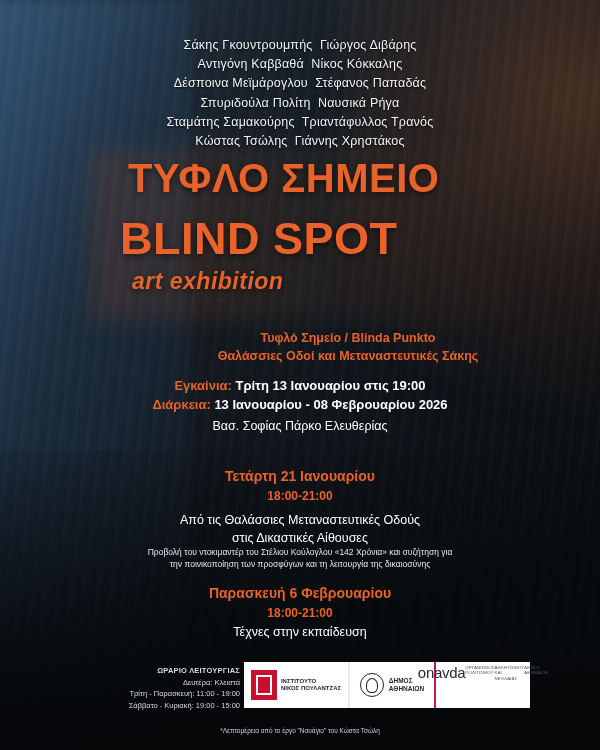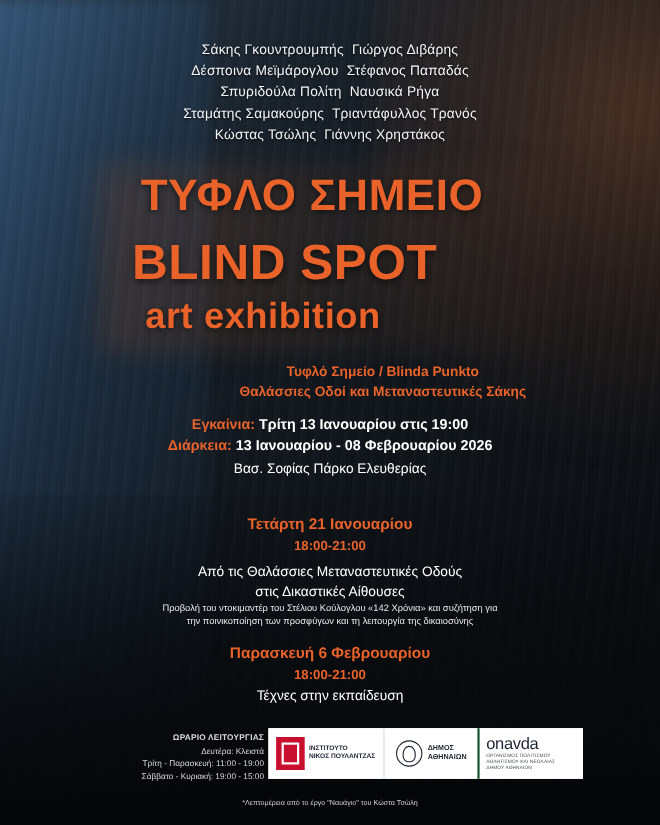--- a/index.html
+++ b/index.html
@@ -137,21 +137,22 @@
     top: 58px;
     left: 120px;
     font-size: 45px;
     color: #e8622a;
     text-shadow: 0 2px 6px rgba(0,0,0,0.55);
   }
   .title-sub {
     position: absolute;
     top: 112px;
     left: 132px;
-    font-size: 33px;
+    font-size: 23px;
+    font-style: italic;
     color: #e8622a;
     text-shadow: 0 2px 6px rgba(0,0,0,0.55);
   }
 
   .block {
     position: absolute;
     left: 0;
     width: 600px;
     text-align: center;
   }
@@ -304,24 +305,23 @@
   }
   .dimos-text {
     font-size: 6.5px;
     font-weight: bold;
     color: #1d2430;
     line-height: 8px;
     text-align: left;
   }
   .logo-onassis {
     width: 96px;
-    flex-direction: column;
     align-items: flex-start;
     justify-content: center;
-    border-left: 2px solid #14532d;
+    border-left: 2px solid #be185d;
   }
   .onassis-word {
     font-size: 15px;
     color: #1d2430;
     letter-spacing: -0.3px;
     line-height: 15px;
   }
   .onassis-sub {
     font-size: 4.4px;
     color: #4a5158;
@@ -348,20 +348,21 @@
   <div class="bg-rustband"></div>
   <div class="bg-rust-right"></div>
   <div class="bg-streaks"></div>
   <div class="bg-vert-lines"></div>
   <div class="bg-dark-bottom"></div>
 
   <div class="content">
 
     <div class="cast">
       <div class="cast-line">Σάκης Γκουντρουμπής  Γιώργος Διβάρης</div>
+      <div class="cast-line">Αντιγόνη Καββαθά  Νίκος Κόκκαλης</div>
       <div class="cast-line">Δέσποινα Μεϊμάρογλου  Στέφανος Παπαδάς</div>
       <div class="cast-line">Σπυριδούλα Πολίτη  Ναυσικά Ρήγα</div>
       <div class="cast-line">Σταμάτης Σαμακούρης  Τριαντάφυλλος Τρανός</div>
       <div class="cast-line">Κώστας Τσώλης  Γιάννης Χρηστάκος</div>
     </div>
 
     <div class="titles">
       <div class="title-gr">ΤΥΦΛΟ ΣΗΜΕΙΟ</div>
       <div class="title-en">BLIND SPOT</div>
       <div class="title-sub">art exhibition</div>

